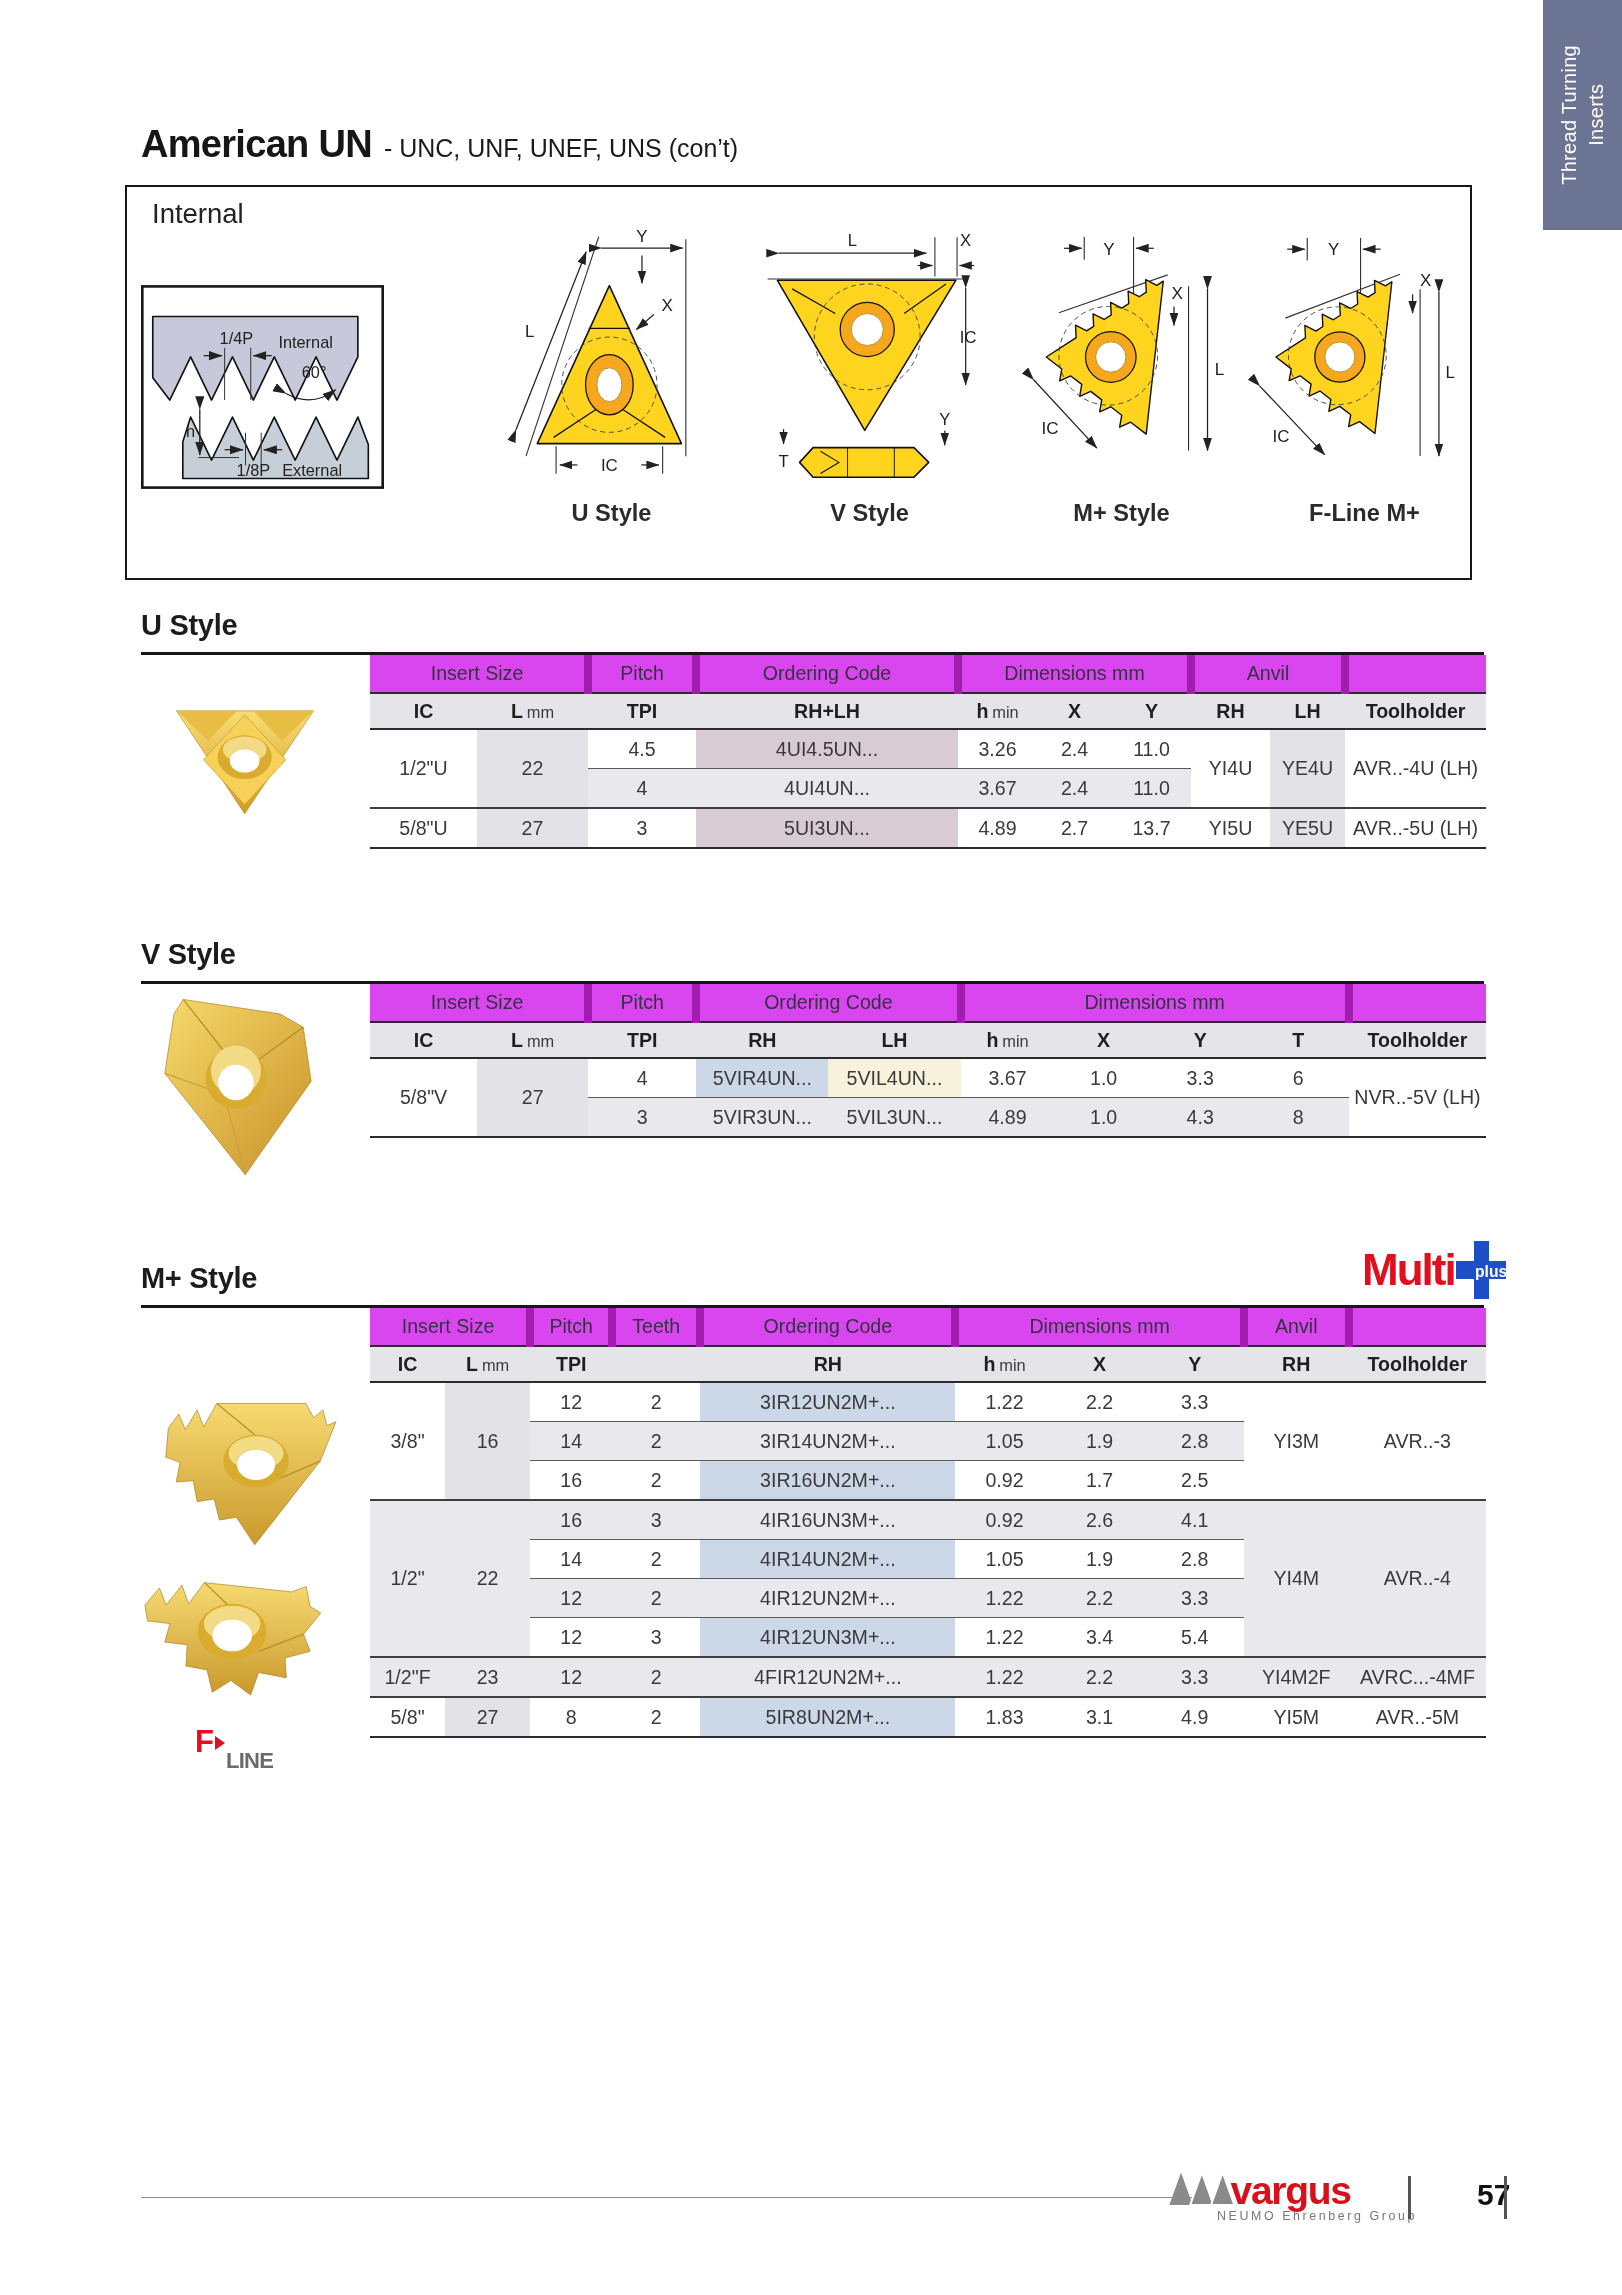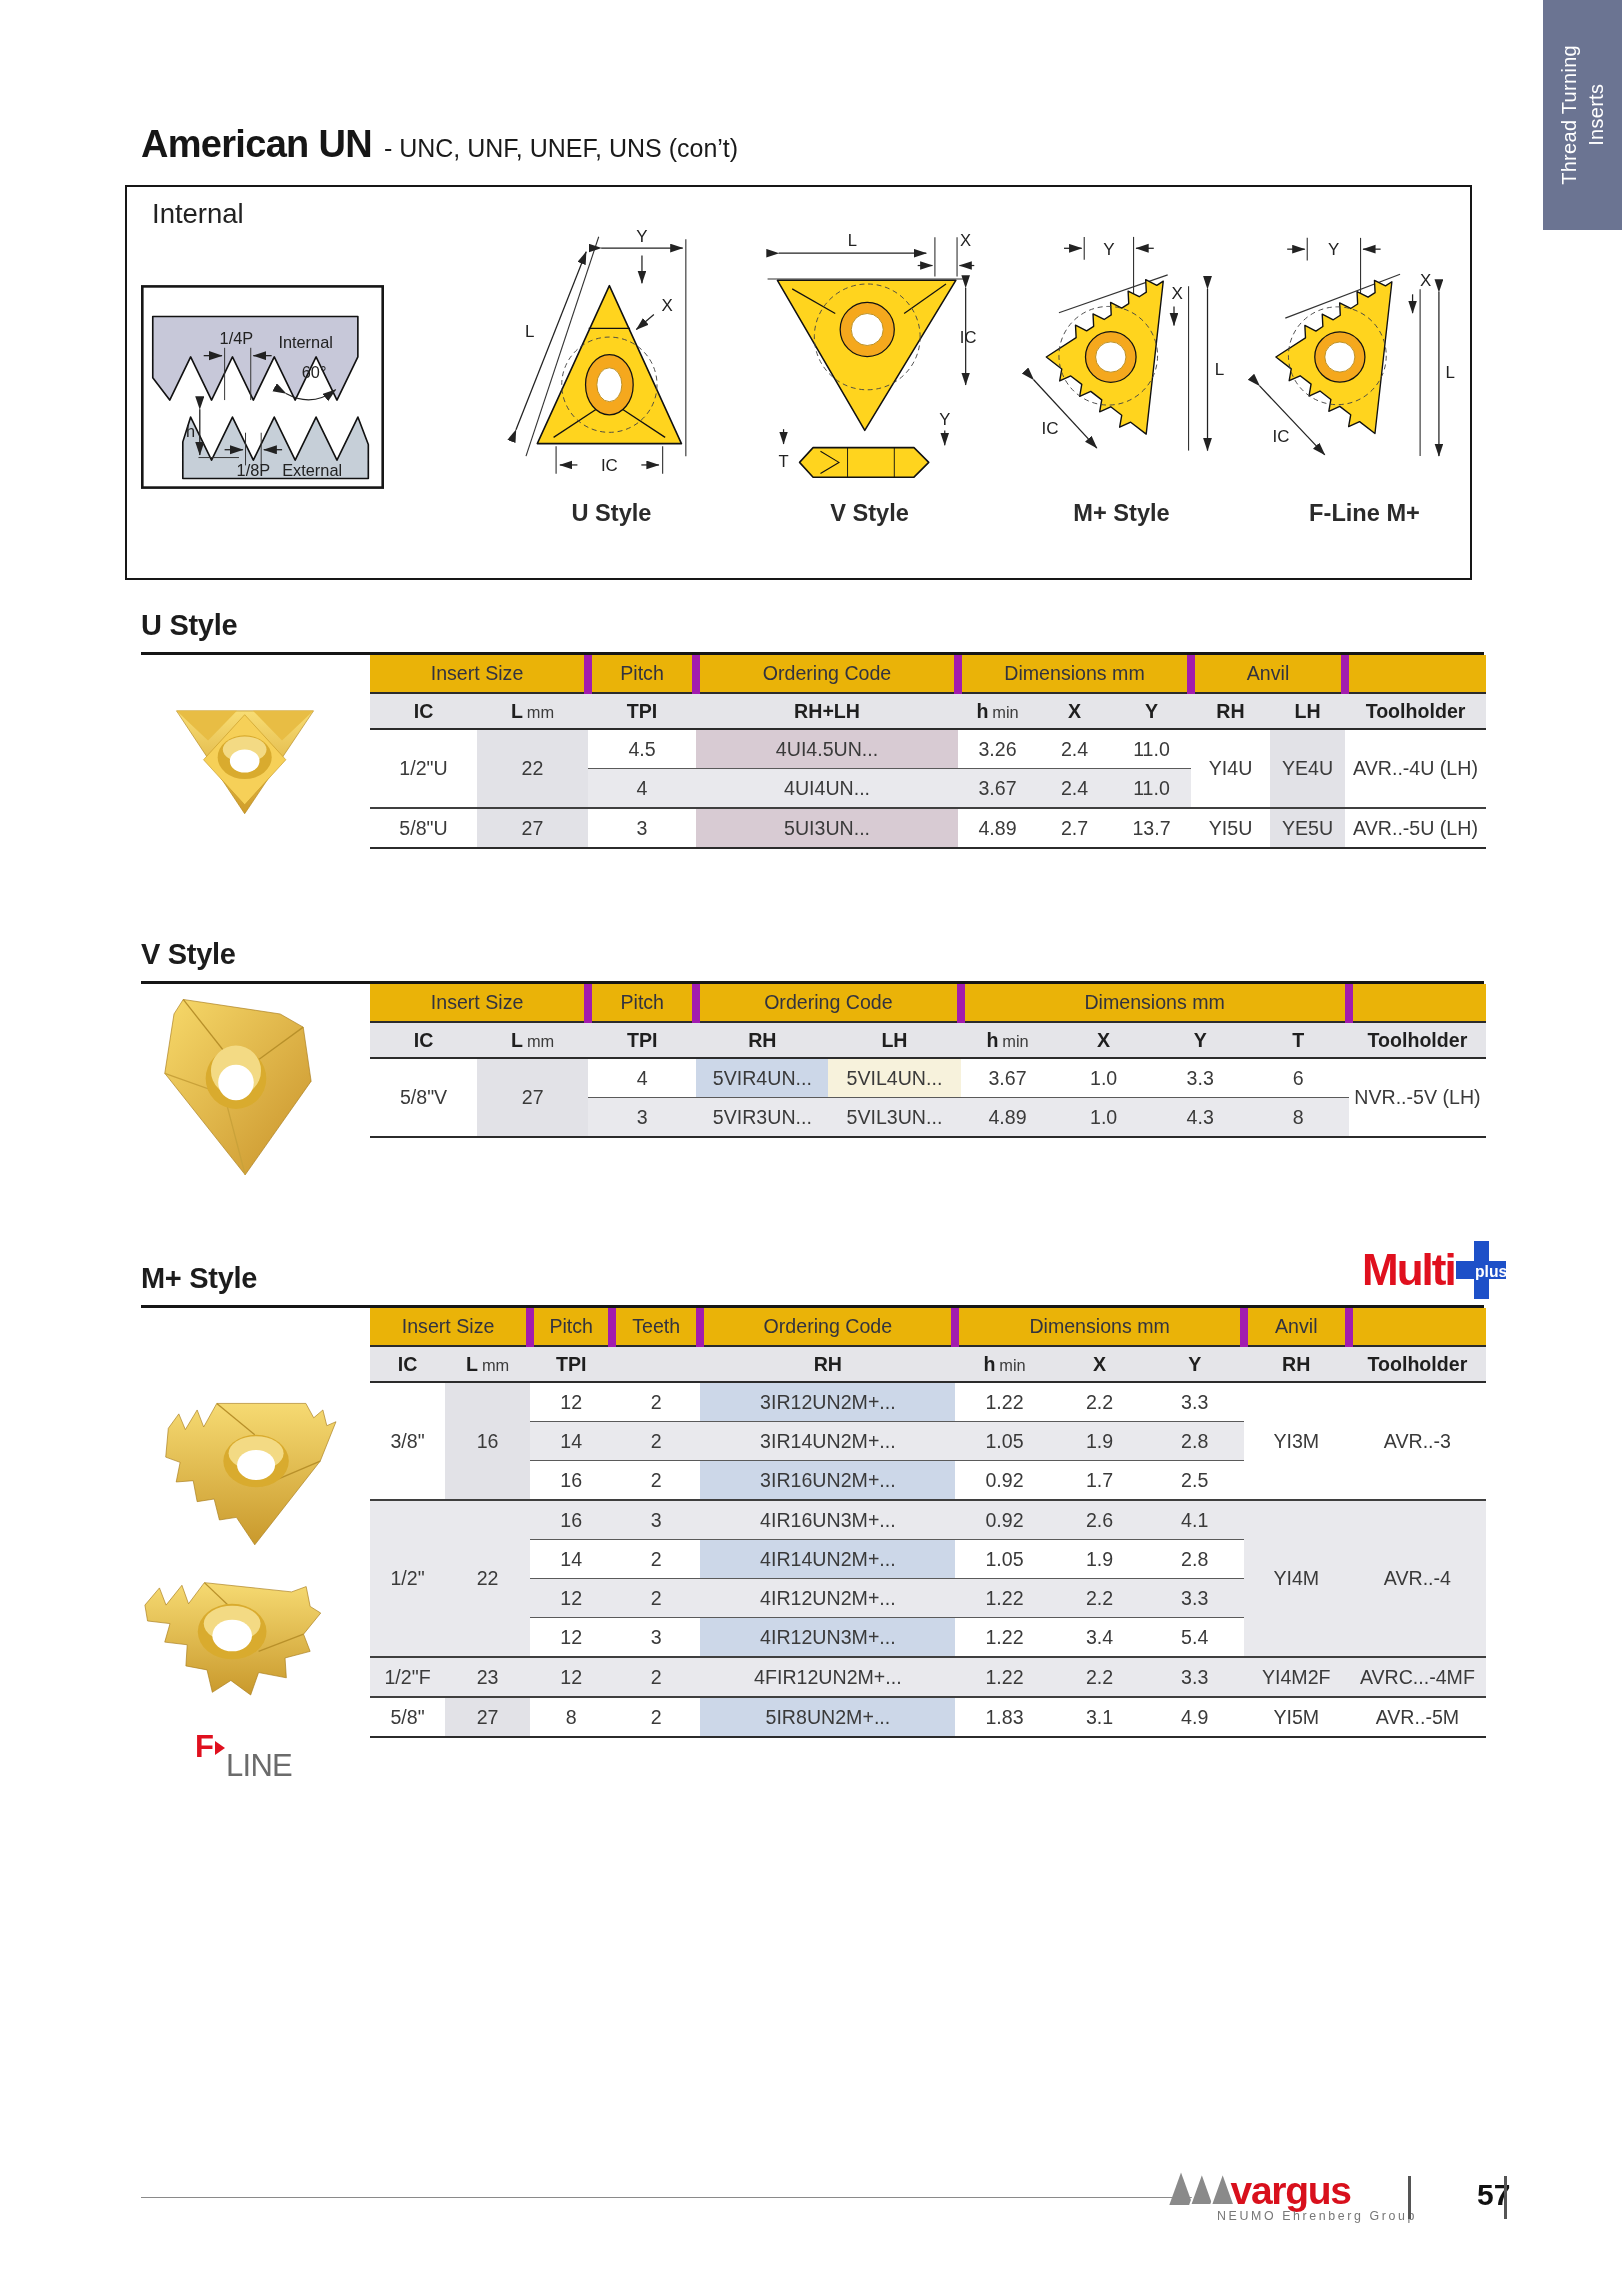--- a/index.html
+++ b/index.html
@@ -24,21 +24,21 @@
   .dlabel{position:absolute;top:313px;width:209px;text-align:center;font-size:23.6px;font-weight:600;color:#2b2b2b;}
 
   
   .section-h{position:absolute;font-size:29px;font-weight:800;color:#1c1c1c;letter-spacing:-0.3px;}
   .rule{position:absolute;height:3.3px;background:#161616;}
 
   
   .tbl{position:absolute;border-collapse:collapse;table-layout:fixed;font-size:19.6px;color:#3a3a3a;
     border-bottom:2px solid #2b2b2b;background:#fff;}
   .tbl td{text-align:center;vertical-align:middle;padding:0;white-space:nowrap;}
-  tr.band td{background:#eab308;color:#32333f;font-size:19.6px;font-weight:400;height:37px;border-bottom:2px solid #2b2b2b;}
+  tr.band td{background:#d946ef;color:#32333f;font-size:19.6px;font-weight:400;height:37px;border-bottom:2px solid #2b2b2b;}
   tr.band td + td{border-left:8px solid #a21caf;}
   tr.subh td{background:#e5e5e9;font-weight:700;font-size:19.6px;color:#1f1f1f;height:34px;border-bottom:2px solid #2b2b2b;}
   .unit{font-weight:400;font-size:16.4px;color:#3c3c3c;margin-left:3.9px;}
   tr.data td{height:38px;}
   tr.stripe td{background:#e9e9ed;}
   td.lcol,td.graycell{background:#e2e2e7;}
   td.pink{background:#d8cbd3;}
   td.pinkd{background:#c5b5c1;}
   td.blue{background:#ccd7e8;}
   td.blued{background:#bdc9dd;}
@@ -52,21 +52,21 @@
   .mp-multi{color:#e0101e;font-size:44px;font-weight:800;letter-spacing:-2px;}
   .mp-plus{position:relative;width:50px;height:58px;margin-left:1.3px;}
   .mp-v{position:absolute;left:17.7px;top:0;width:15px;height:58px;background:#1d50c8;}
   .mp-h{position:absolute;left:0;top:20px;width:50px;height:17.7px;background:#1d50c8;}
   .mp-text{position:absolute;left:19px;top:21.6px;color:#fff;font-size:15.7px;font-weight:700;}
 
   
   .fline{position:absolute;left:195px;top:1709px;display:flex;align-items:center;}
   .fl-f{color:#e0101e;font-size:31px;font-weight:800;}
   .fl-arrow{width:0;height:0;border-left:10.5px solid #e0101e;border-top:7.2px solid transparent;border-bottom:7.2px solid transparent;margin:3.9px 1.3px 0 0.7px;}
-  .fl-line{color:#6b6b6b;font-size:31px;font-weight:400;letter-spacing:-0.7px;margin-top:39px;}
+  .fl-line{color:#6b6b6b;font-size:22px;font-weight:700;letter-spacing:-0.7px;margin-top:39px;}
 
   
   .f-rule{position:absolute;left:141px;top:2197px;width:1065px;height:1.3px;background:#8a8a8a;}
   .brand{position:absolute;left:1168px;top:2167px;display:flex;align-items:flex-end;}
   .brand-text{color:#d8101c;font-size:39px;font-weight:800;letter-spacing:-1.3px;line-height:.9;margin-left:-6.5px;}
   .brand-sub{position:absolute;left:1217px;top:2209px;font-size:12.4px;color:#777;letter-spacing:2.6px;}
   .fbar{position:absolute;width:3.3px;height:43px;background:#555;top:2176px;}
   .pagenum{position:absolute;left:1437px;top:2178px;font-size:30px;font-weight:700;color:#111;margin-left:40px;}
 
   svg text{font-family:"Liberation Sans",sans-serif;}

